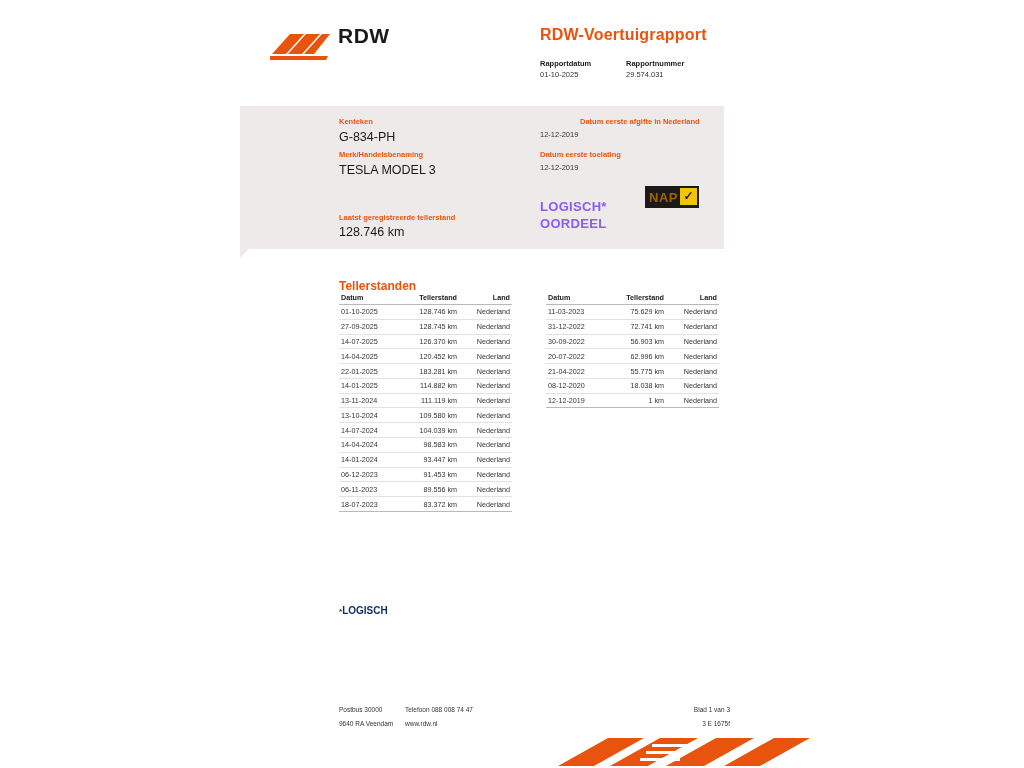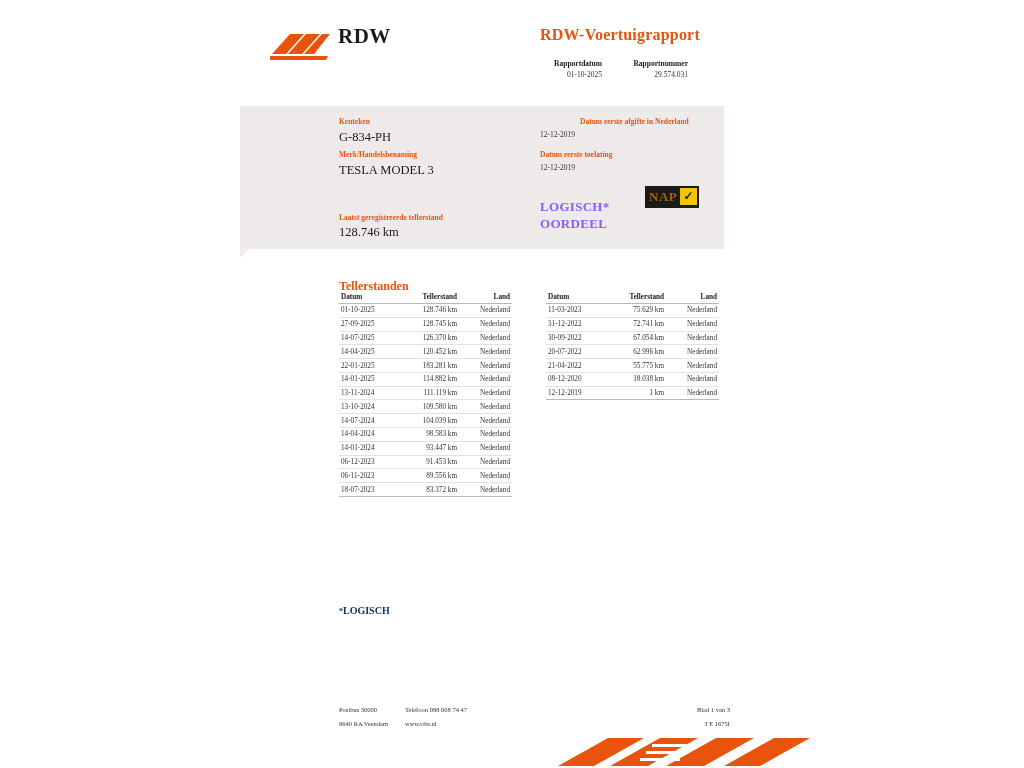--- a/index.html
+++ b/index.html
@@ -8,21 +8,20 @@
     width: 1024px; height: 768px;
     background: #ffffff;
     font-family: "Liberation Sans", sans-serif;
     overflow: hidden;
   }
   .page {
     position: relative;
     width: 904px;
     height: 768px;
     background: #ffffff;
-    font-family: Liberation Serif, serif;
   }
 
   
   .logo-mark {
     position: absolute;
     left: 270px;
     top: 28px;
     width: 62px;
     height: 34px;
   }
@@ -43,21 +42,20 @@
     font-weight: bold;
     color: #e8540d;
     letter-spacing: 0.2px;
   }
   .meta-block {
     position: absolute;
     left: 540px;
     top: 58px;
     display: flex;
     gap: 24px;
-    text-align: right;
   }
   .meta-item { min-width: 62px; }
   .meta-label {
     font-size: 7.5px;
     font-weight: bold;
     color: #1a1a1a;
     line-height: 11px;
   }
   .meta-value {
     font-size: 7.5px;
@@ -367,21 +365,21 @@
           <td class="col-odo num">75.629 km</td>
           <td class="col-land land">Nederland</td>
         </tr>
         <tr>
           <td class="col-date">31-12-2022</td>
           <td class="col-odo num">72.741 km</td>
           <td class="col-land land">Nederland</td>
         </tr>
         <tr>
           <td class="col-date">30-09-2022</td>
-          <td class="col-odo num">67.054 km</td>
+          <td class="col-odo num">56.903 km</td>
           <td class="col-land land">Nederland</td>
         </tr>
         <tr>
           <td class="col-date">20-07-2022</td>
           <td class="col-odo num">62.996 km</td>
           <td class="col-land land">Nederland</td>
         </tr>
         <tr>
           <td class="col-date">21-04-2022</td>
           <td class="col-odo num">55.775 km</td>

